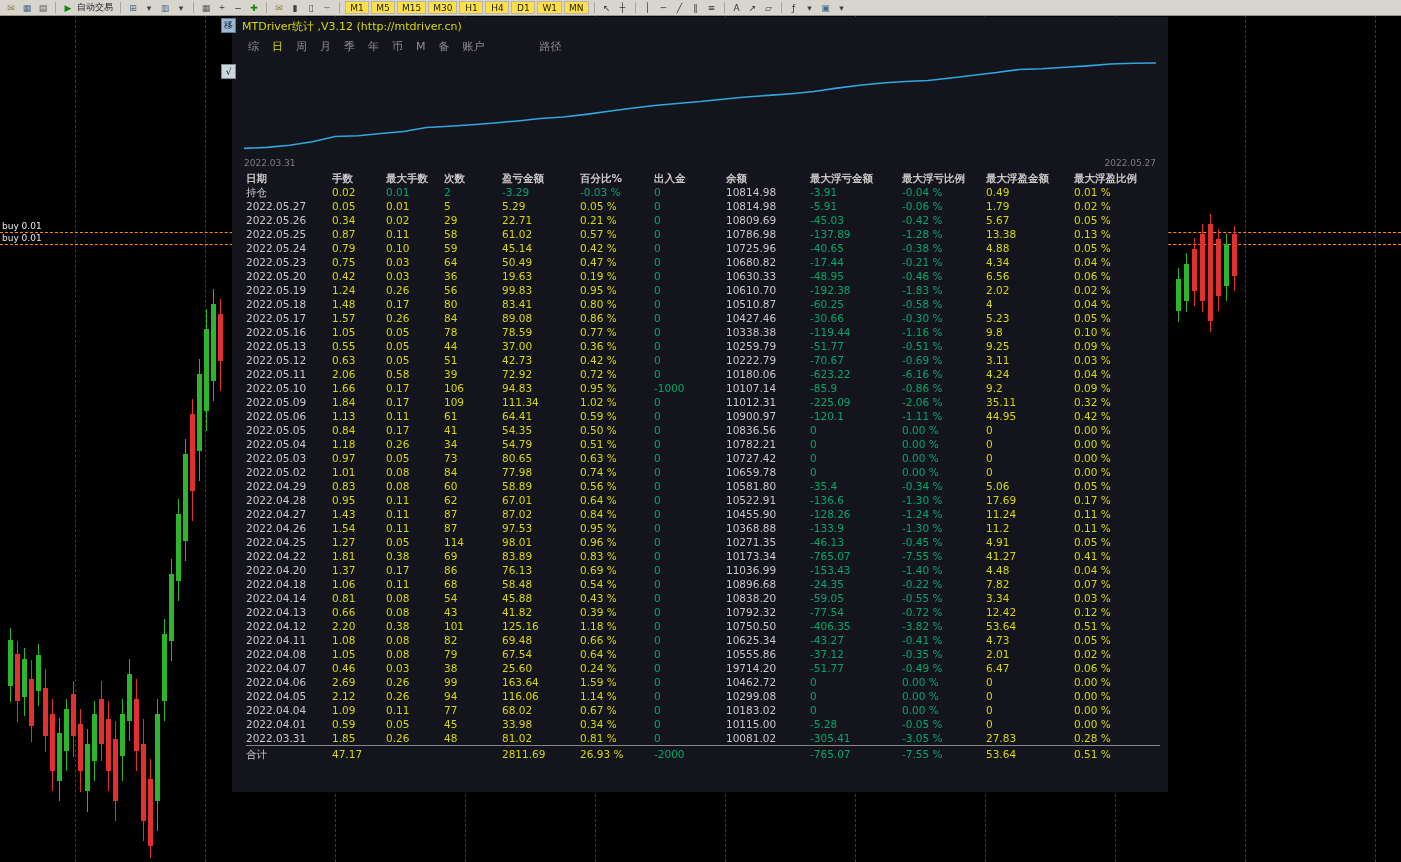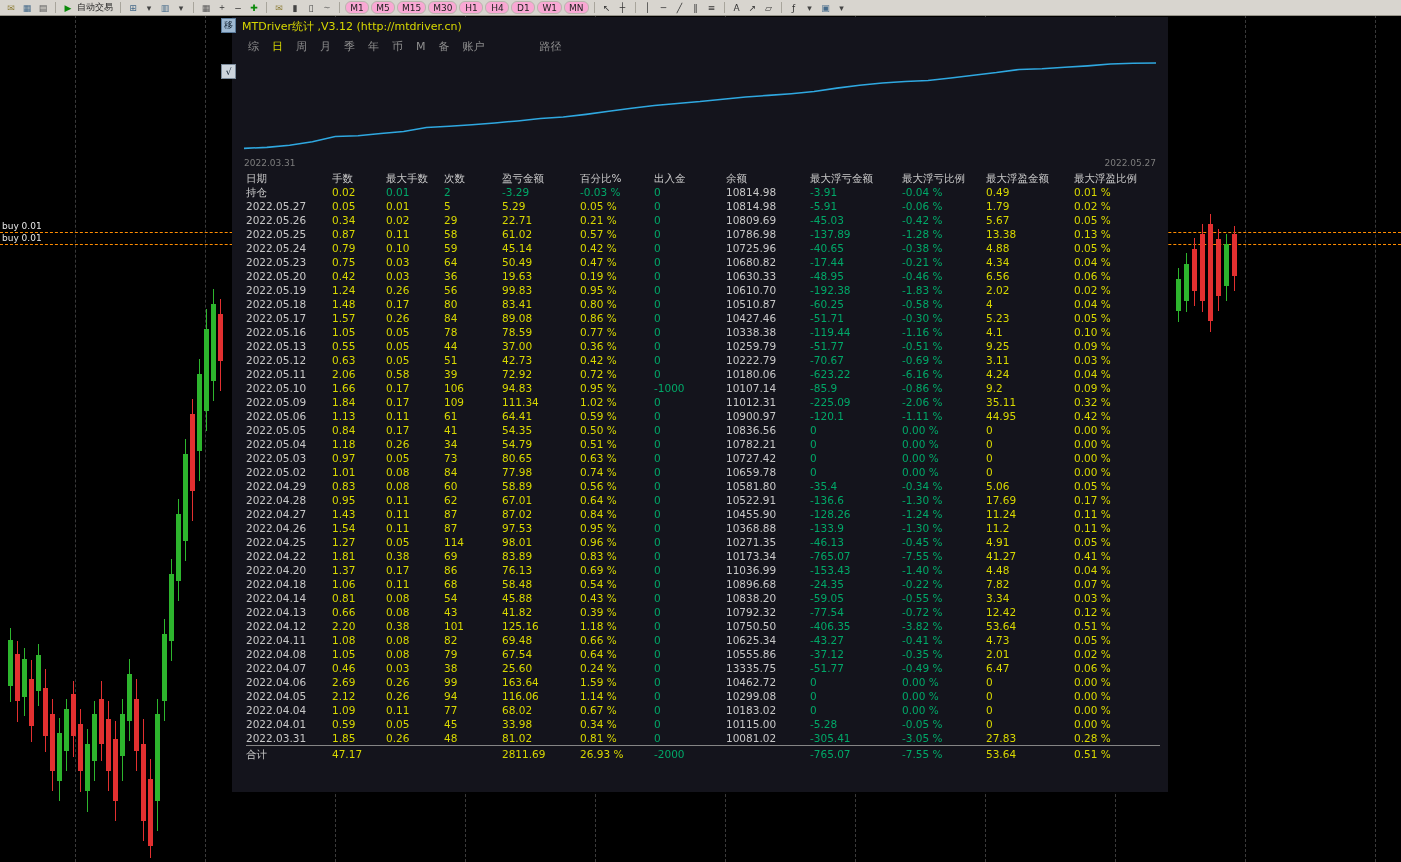--- a/index.html
+++ b/index.html
@@ -12,21 +12,21 @@
     position:absolute;top:0;left:0;right:0;height:15px;z-index:30;
     background:#d8d5cf;border-bottom:1px solid #97948a;
     display:flex;align-items:center;padding:0 3px;white-space:nowrap;
   }
   .tb-group{display:flex;align-items:center;}
   .tb-sep{width:1px;height:11px;background:#a8a59c;margin:0 4px;flex:0 0 auto;}
   .tb-btn{
     height:13px;min-width:14px;display:flex;align-items:center;justify-content:center;
     font-size:9px;color:#4a4a4a;padding:0 1px;cursor:default;flex:0 0 auto;
   }
-  .tb-btn.tf{color:#222;padding:0 4px;border:1px solid #b9b6ad;border-radius:6px;margin:0 1px;background:#f9a8d4;height:11px;}
+  .tb-btn.tf{color:#222;padding:0 4px;border:1px solid #b9b6ad;border-radius:0;margin:0 1px;background:#fde047;height:11px;}
   .tb-label{font-size:9px;color:#222;margin:0 3px 0 1px;}
   
   .chart-bg{position:absolute;left:0;top:0;right:0;bottom:0;background:#000;z-index:0;}
   .vsep{position:absolute;top:15px;bottom:0;width:0;border-left:1px dashed #3a3a3a;}
   .orderline{position:absolute;left:0;right:0;height:0;border-top:1px dashed var(--order-line);}
   .order-label{position:absolute;color:#e6e6e6;font-size:9px;line-height:10px;}
   .candle{position:absolute;top:0;height:100%;width:5px;}
   .candle .wick{position:absolute;left:2px;width:1px;}
   .candle .cbody{position:absolute;left:0;width:5px;}
   .candle.up .wick,.candle.up .cbody{background:var(--candle-up);}
@@ -46,21 +46,21 @@
   .equity polyline{fill:none;stroke:var(--equity-line);stroke-width:1.5;}
   .date-label{position:absolute;bottom:0;font-size:9px;color:#7d7d7d;}
   .date-left{left:0;}
   .date-right{right:0;}
   
   table{border-collapse:collapse;table-layout:fixed;margin:3px 0 0 14px;}
   th,td{
     font-size:10.5px;font-weight:normal;text-align:left;padding:0;
     height:14px;line-height:14px;white-space:nowrap;overflow:hidden;
   }
-  th{color:var(--silver);}
+  th{color:var(--silver);font-weight:bold;}
   .silver{color:var(--silver);} .yellow{color:var(--accent-yellow);} .green{color:var(--green);}
   tr.total td{border-top:1px solid #858585;height:16px;line-height:16px;}
   
   .mini-btn{
     position:absolute;width:13px;height:13px;z-index:15;font-size:9px;
     display:flex;align-items:center;justify-content:center;color:#102030;cursor:default;
   }
   .mini-btn.move{left:221px;top:18px;background:#9db8d2;border:1px solid #5a7a9a;}
   .mini-btn.check{left:221px;top:64px;background:#cdd5dd;border:1px solid #7a8a9a;}
 </style>
@@ -493,37 +493,37 @@
         </tr>
         <tr>
           <td class="silver">2022.05.17</td>
           <td class="yellow">1.57</td>
           <td class="yellow">0.26</td>
           <td class="yellow">84</td>
           <td class="yellow">89.08</td>
           <td class="yellow">0.86 %</td>
           <td class="green">0</td>
           <td class="silver">10427.46</td>
-          <td class="green">-51.71</td>
+          <td class="green">-30.66</td>
           <td class="green">-0.30 %</td>
           <td class="yellow">5.23</td>
           <td class="yellow">0.05 %</td>
         </tr>
         <tr>
           <td class="silver">2022.05.16</td>
           <td class="yellow">1.05</td>
           <td class="yellow">0.05</td>
           <td class="yellow">78</td>
           <td class="yellow">78.59</td>
           <td class="yellow">0.77 %</td>
           <td class="green">0</td>
           <td class="silver">10338.38</td>
           <td class="green">-119.44</td>
           <td class="green">-1.16 %</td>
-          <td class="yellow">4.1</td>
+          <td class="yellow">9.8</td>
           <td class="yellow">0.10 %</td>
         </tr>
         <tr>
           <td class="silver">2022.05.13</td>
           <td class="yellow">0.55</td>
           <td class="yellow">0.05</td>
           <td class="yellow">44</td>
           <td class="yellow">37.00</td>
           <td class="yellow">0.36 %</td>
           <td class="green">0</td>
@@ -842,21 +842,21 @@
           <td class="yellow">0.02 %</td>
         </tr>
         <tr>
           <td class="silver">2022.04.07</td>
           <td class="yellow">0.46</td>
           <td class="yellow">0.03</td>
           <td class="yellow">38</td>
           <td class="yellow">25.60</td>
           <td class="yellow">0.24 %</td>
           <td class="green">0</td>
-          <td class="silver">13335.75</td>
+          <td class="silver">19714.20</td>
           <td class="green">-51.77</td>
           <td class="green">-0.49 %</td>
           <td class="yellow">6.47</td>
           <td class="yellow">0.06 %</td>
         </tr>
         <tr>
           <td class="silver">2022.04.06</td>
           <td class="yellow">2.69</td>
           <td class="yellow">0.26</td>
           <td class="yellow">99</td>

